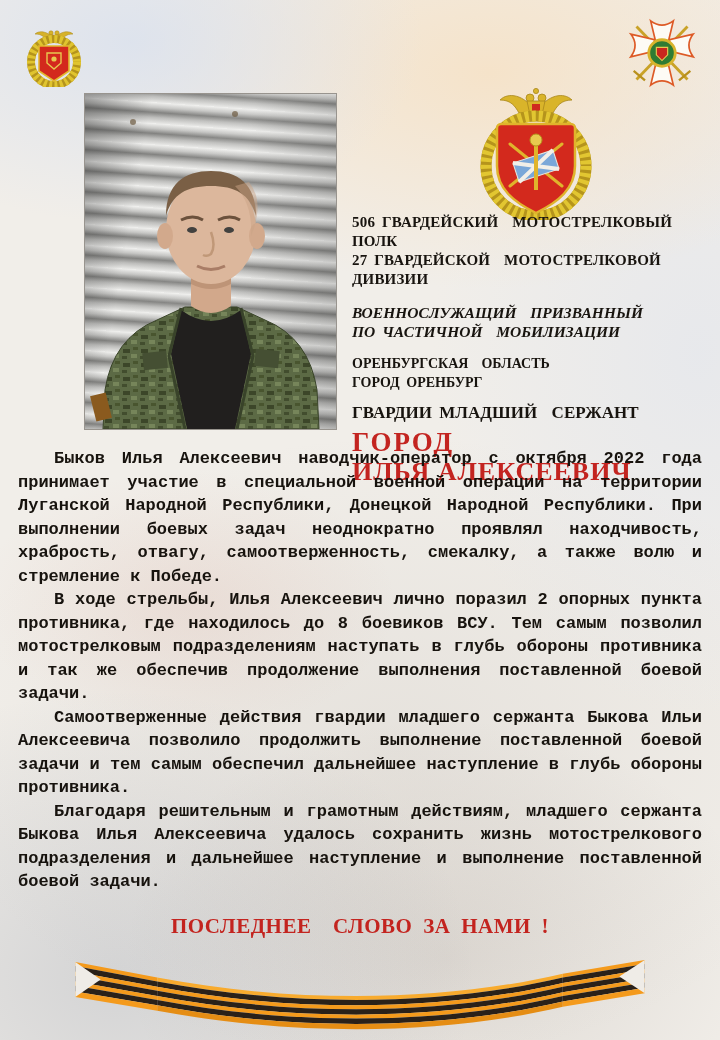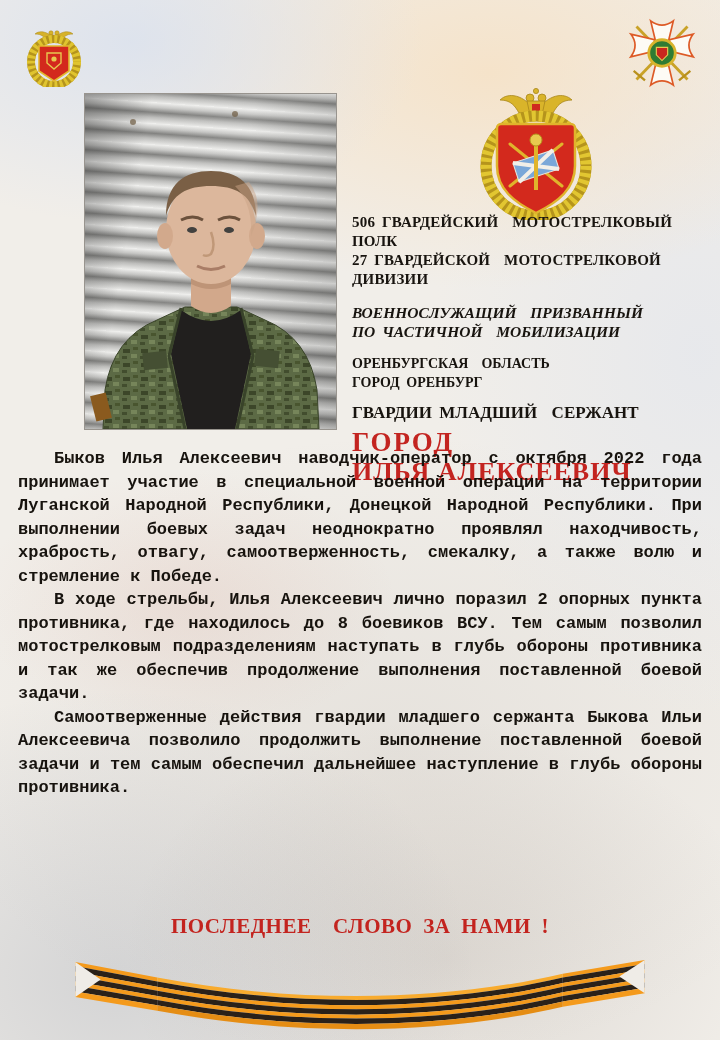--- a/index.html
+++ b/index.html
@@ -183,20 +183,21 @@
     </div>
     <div class="rank">ГВАРДИИ МЛАДШИЙ  СЕРЖАНТ</div>
     <div class="surname">ГОРОД</div>
     <div class="given">ИЛЬЯ АЛЕКСЕЕВИЧ</div>
   </div>
 
   <div class="body-text">
     <p>Быков Илья Алексеевич наводчик-оператор с октября 2022 года принимает участие в специальной военной операции на территории Луганской Народной Республики, Донецкой Народной Республики.  При выполнении боевых задач неоднократно проявлял находчивость, храбрость, отвагу, самоотверженность, смекалку, а также волю и стремление к Победе.</p>
     <p>В ходе стрельбы, Илья Алексеевич лично поразил 2 опорных пункта противника, где находилось до 8 боевиков ВСУ. Тем самым позволил мотострелковым подразделениям наступать в глубь обороны противника и так же обеспечив продолжение выполнения поставленной боевой задачи.</p>
     <p>Самоотверженные действия гвардии младшего сержанта Быкова Ильи Алексеевича позволило продолжить выполнение поставленной боевой задачи и тем самым обеспечил дальнейшее наступление в глубь обороны противника.</p>
+    <p>Благодаря решительным и грамотным действиям, младшего сержанта Быкова Илья Алексеевича удалось сохранить жизнь мотострелкового подразделения и дальнейшее наступление и выполнение поставленной боевой задачи.</p>
   </div>
 
   <div class="slogan">ПОСЛЕДНЕЕ  СЛОВО ЗА НАМИ !</div>
 
   <svg class="ribbon" viewBox="0 0 600 80">
 
     <g>
       <path d="M92,18 L8,2 L8,6.2 L92,22 Z" fill="#f49a1c"></path>
       <path d="M92,22 L8,6.2 L8,12.1 L92,27.5 Z" fill="#2a2119"></path>
       <path d="M92,27.5 L8,12.1 L8,16.3 L92,31.5 Z" fill="#f49a1c"></path>

